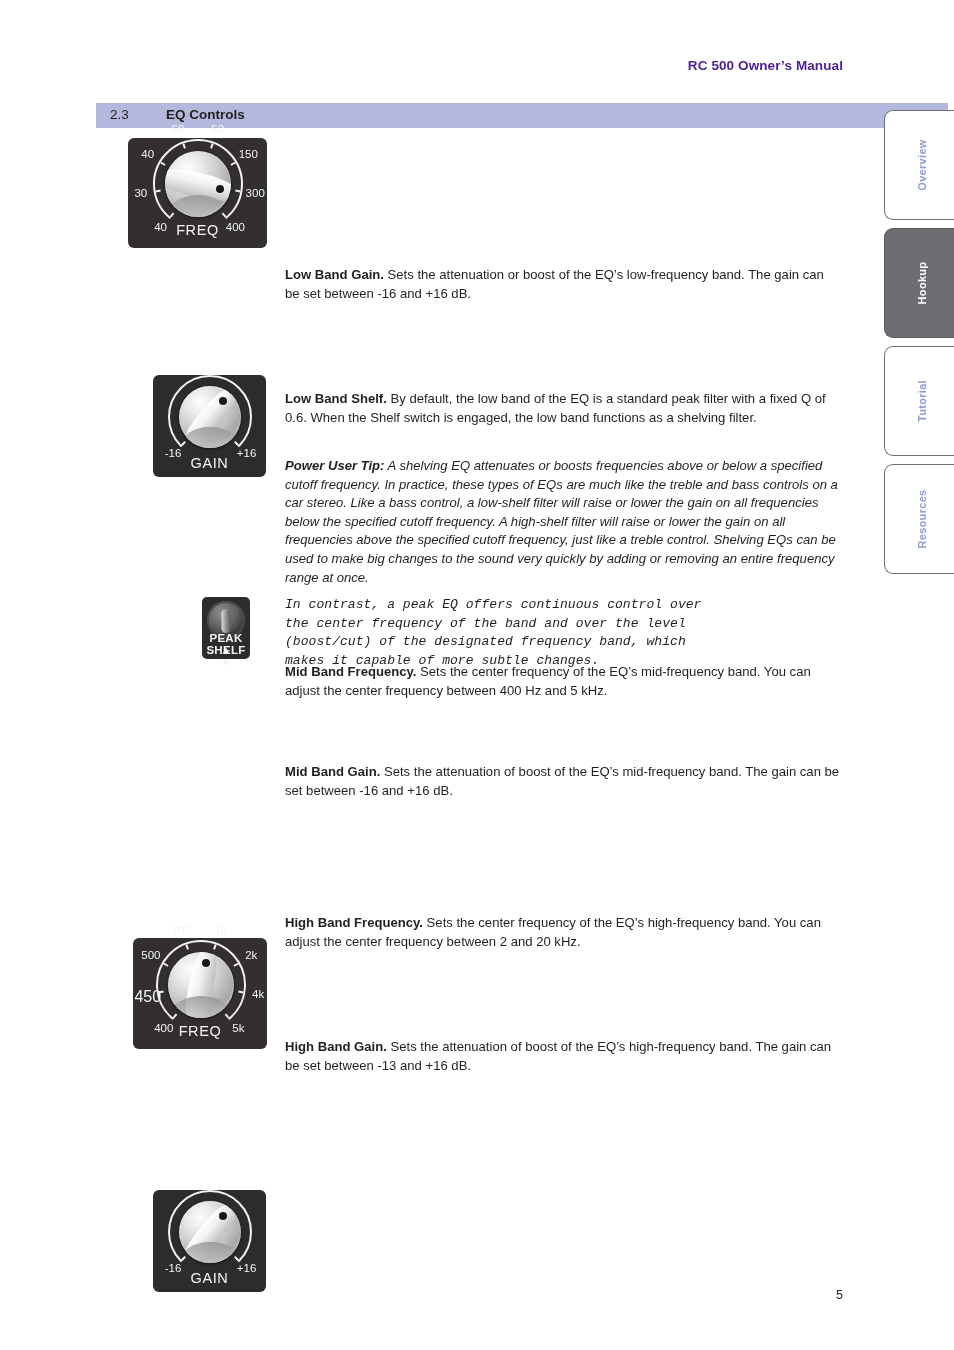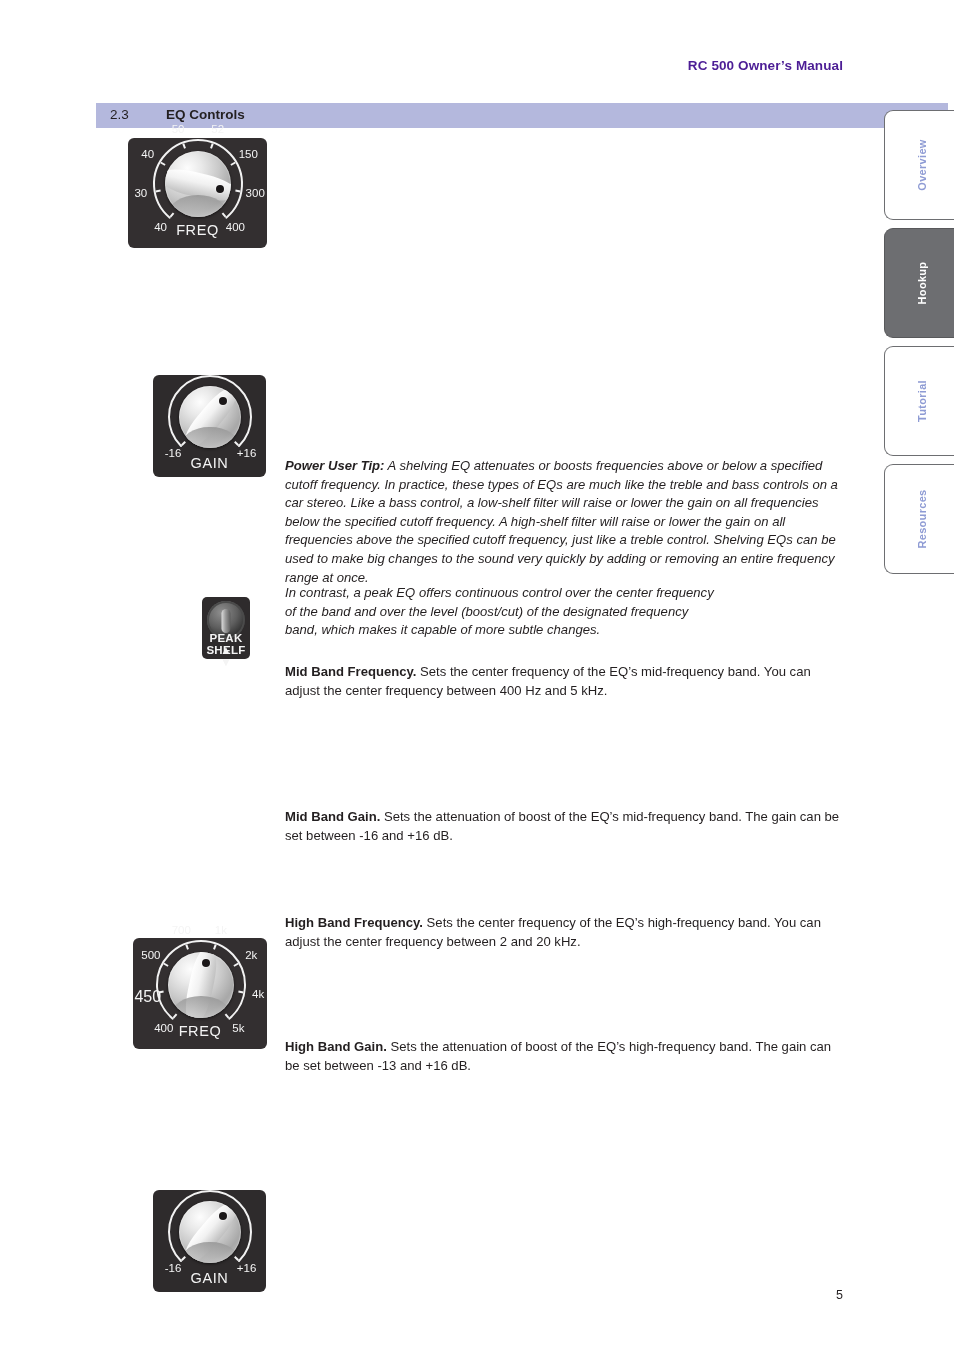--- a/index.html
+++ b/index.html
@@ -202,33 +202,39 @@
       </svg>
     <div class="dial" id="d-lowgain" style="width: 62px; height: 62px; left: 26px; top: 11px;">
       <div class="sweep" style="transform: rotate(-50deg);"></div>
       <div class="sweep2"></div>
     <div class="dot" style="left: 40.4985px; top: 10.9131px;"></div>
       </div>
     <div class="knob-caption" style="top:80px;">GAIN</div>
   <div class="ticklabel" style="font-size: 11.5px; left: 11.7304px; top: 72.7696px;">-16</div>
       <div class="ticklabel" style="font-size: 11.5px; left: 83.7696px; top: 72.7696px;">+16</div>
     </div>
+  <div class="copy" style="top:266px;">
+    <b>Low Band Gain.</b><span> Sets the attenuation or boost of the EQ’s low-frequency band. The gain can be set between -16 and +16 dB.</span>
+  </div>
 
   <div class="figure switch-panel" id="fig-shelf" style="left:202px;top:385px;width:48px;height:62px;">
     <div class="toggle-body" style="top:4px;">
       <div class="toggle-stem"></div>
     </div>
     <div class="sw-line" style="top:35px;">PEAK ▲</div>
     <div class="sw-line" style="top:47px;">SHELF ▼</div>
   </div>
+  <div class="copy" style="top:390px;">
+    <b>Low Band Shelf.</b><span> By default, the low band of the EQ is a standard peak filter with a fixed Q of 0.6. When the Shelf switch is engaged, the low band functions as a shelving filter.</span>
+  </div>
 
   <div class="copy italic" style="top:457px;">
     <b>Power User Tip:</b><span> A shelving EQ attenuates or boosts frequencies above or below a specified cutoff frequency. In practice, these types of EQs are much like the treble and bass controls on a car stereo. Like a bass control, a low-shelf filter will raise or lower the gain on all frequencies below the specified cutoff frequency. A high-shelf filter will raise or lower the gain on all frequencies above the specified cutoff frequency, just like a treble control. Shelving EQs can be used to make big changes to the sound very quickly by adding or removing an entire frequency range at once.</span>
   </div>
-  <div class="copy italic" style="top:584px;width:430px;">
+  <div class="copy italic" style="top:596px;width:430px;font-family:Liberation Mono, monospace;">
     <span>In contrast, a peak EQ offers continuous control over the center frequency of the band and over the level (boost/cut) of the designated frequency band, which makes it capable of more subtle changes.</span>
   </div>
 
   <div class="figure knob-panel freq" id="fig-mid-freq" style="left:133px;top:664px;width:134px;height:111px;">
       <svg width="134" height="111" style="position: absolute; left: 0px; top: 0px;">
         <path d="M 39.71734517379227 80.70595549723502 A 44 44 0 1 1 96.28265482620773 80.70595549723504" stroke="#f2f2f2" stroke-width="2" fill="none" stroke-linecap="round"></path>
         <line x1="40.360132783478804" y1="79.93991105411605" x2="43.5740708319115" y2="76.10968883852115" stroke="#f2f2f2" stroke-width="2"></line>
         <line x1="25.65326662047506" y1="54.46687163967801" x2="30.577305385536093" y2="53.59863075134336" stroke="#f2f2f2" stroke-width="2"></line>
         <line x1="30.760907637269135" y1="25.500000000000004" x2="35.091034656191326" y2="28.000000000000004" stroke="#f2f2f2" stroke-width="2"></line>
         <line x1="53.29313383699625" y1="6.593217306205936" x2="55.00323455362459" y2="11.291680410135477" stroke="#f2f2f2" stroke-width="2"></line>
@@ -264,21 +270,21 @@
       </svg>
     <div class="dial" id="d-midgain" style="width: 62px; height: 62px; left: 26px; top: 11px;">
       <div class="sweep" style="transform: rotate(-50deg);"></div>
       <div class="sweep2"></div>
     <div class="dot" style="left: 40.4985px; top: 10.9131px;"></div>
       </div>
     <div class="knob-caption" style="top:80px;">GAIN</div>
   <div class="ticklabel" style="font-size: 11.5px; left: 11.7304px; top: 72.7696px;">-16</div>
       <div class="ticklabel" style="font-size: 11.5px; left: 83.7696px; top: 72.7696px;">+16</div>
     </div>
-  <div class="copy" style="top:808px;">
+  <div class="copy" style="top:763px;">
     <b>Mid Band Gain.</b><span> Sets the attenuation of boost of the EQ’s mid-frequency band. The gain can be set between -16 and +16 dB.</span>
   </div>
 
   <div class="copy" style="top:914px;">
     <b>High Band Frequency.</b><span> Sets the center frequency of the EQ’s high-frequency band. You can adjust the center frequency between 2 and 20 kHz.</span>
   </div>
 
   <div class="copy" style="top:1038px;">
     <b>High Band Gain.</b><span> Sets the attenuation of boost of the EQ’s high-frequency band. The gain can be set between -13 and +16 dB.</span>
   </div>

